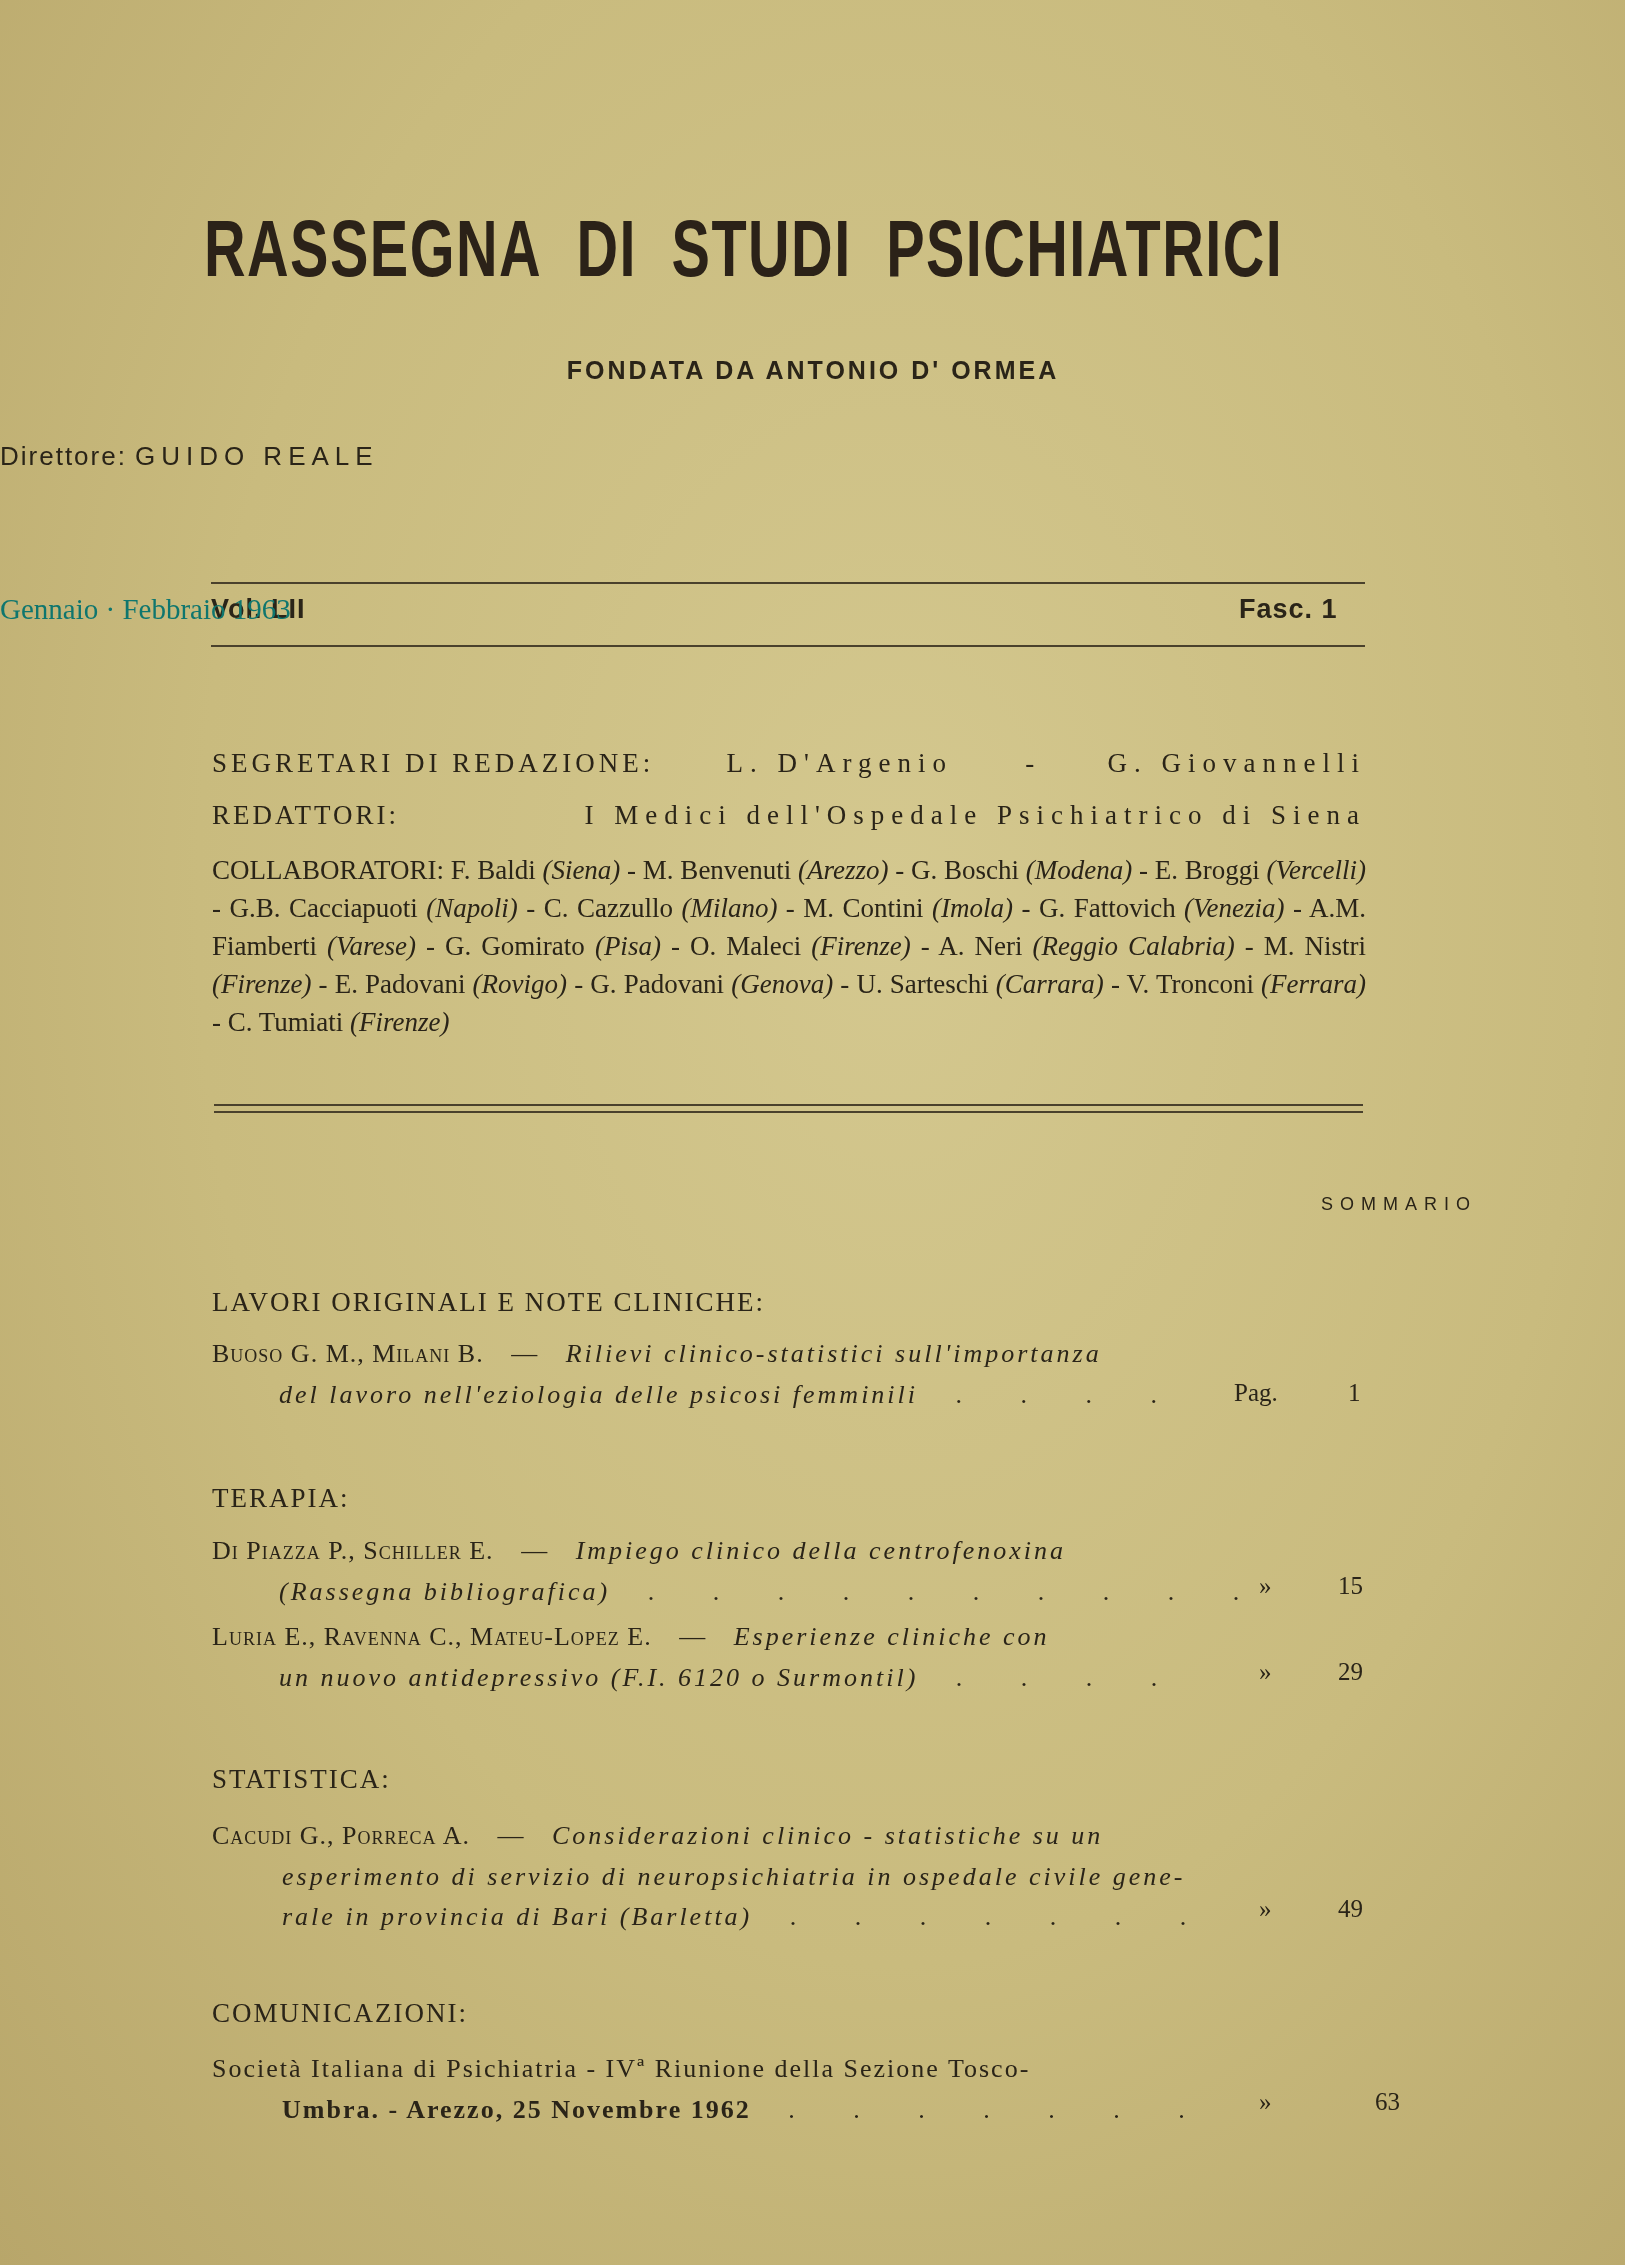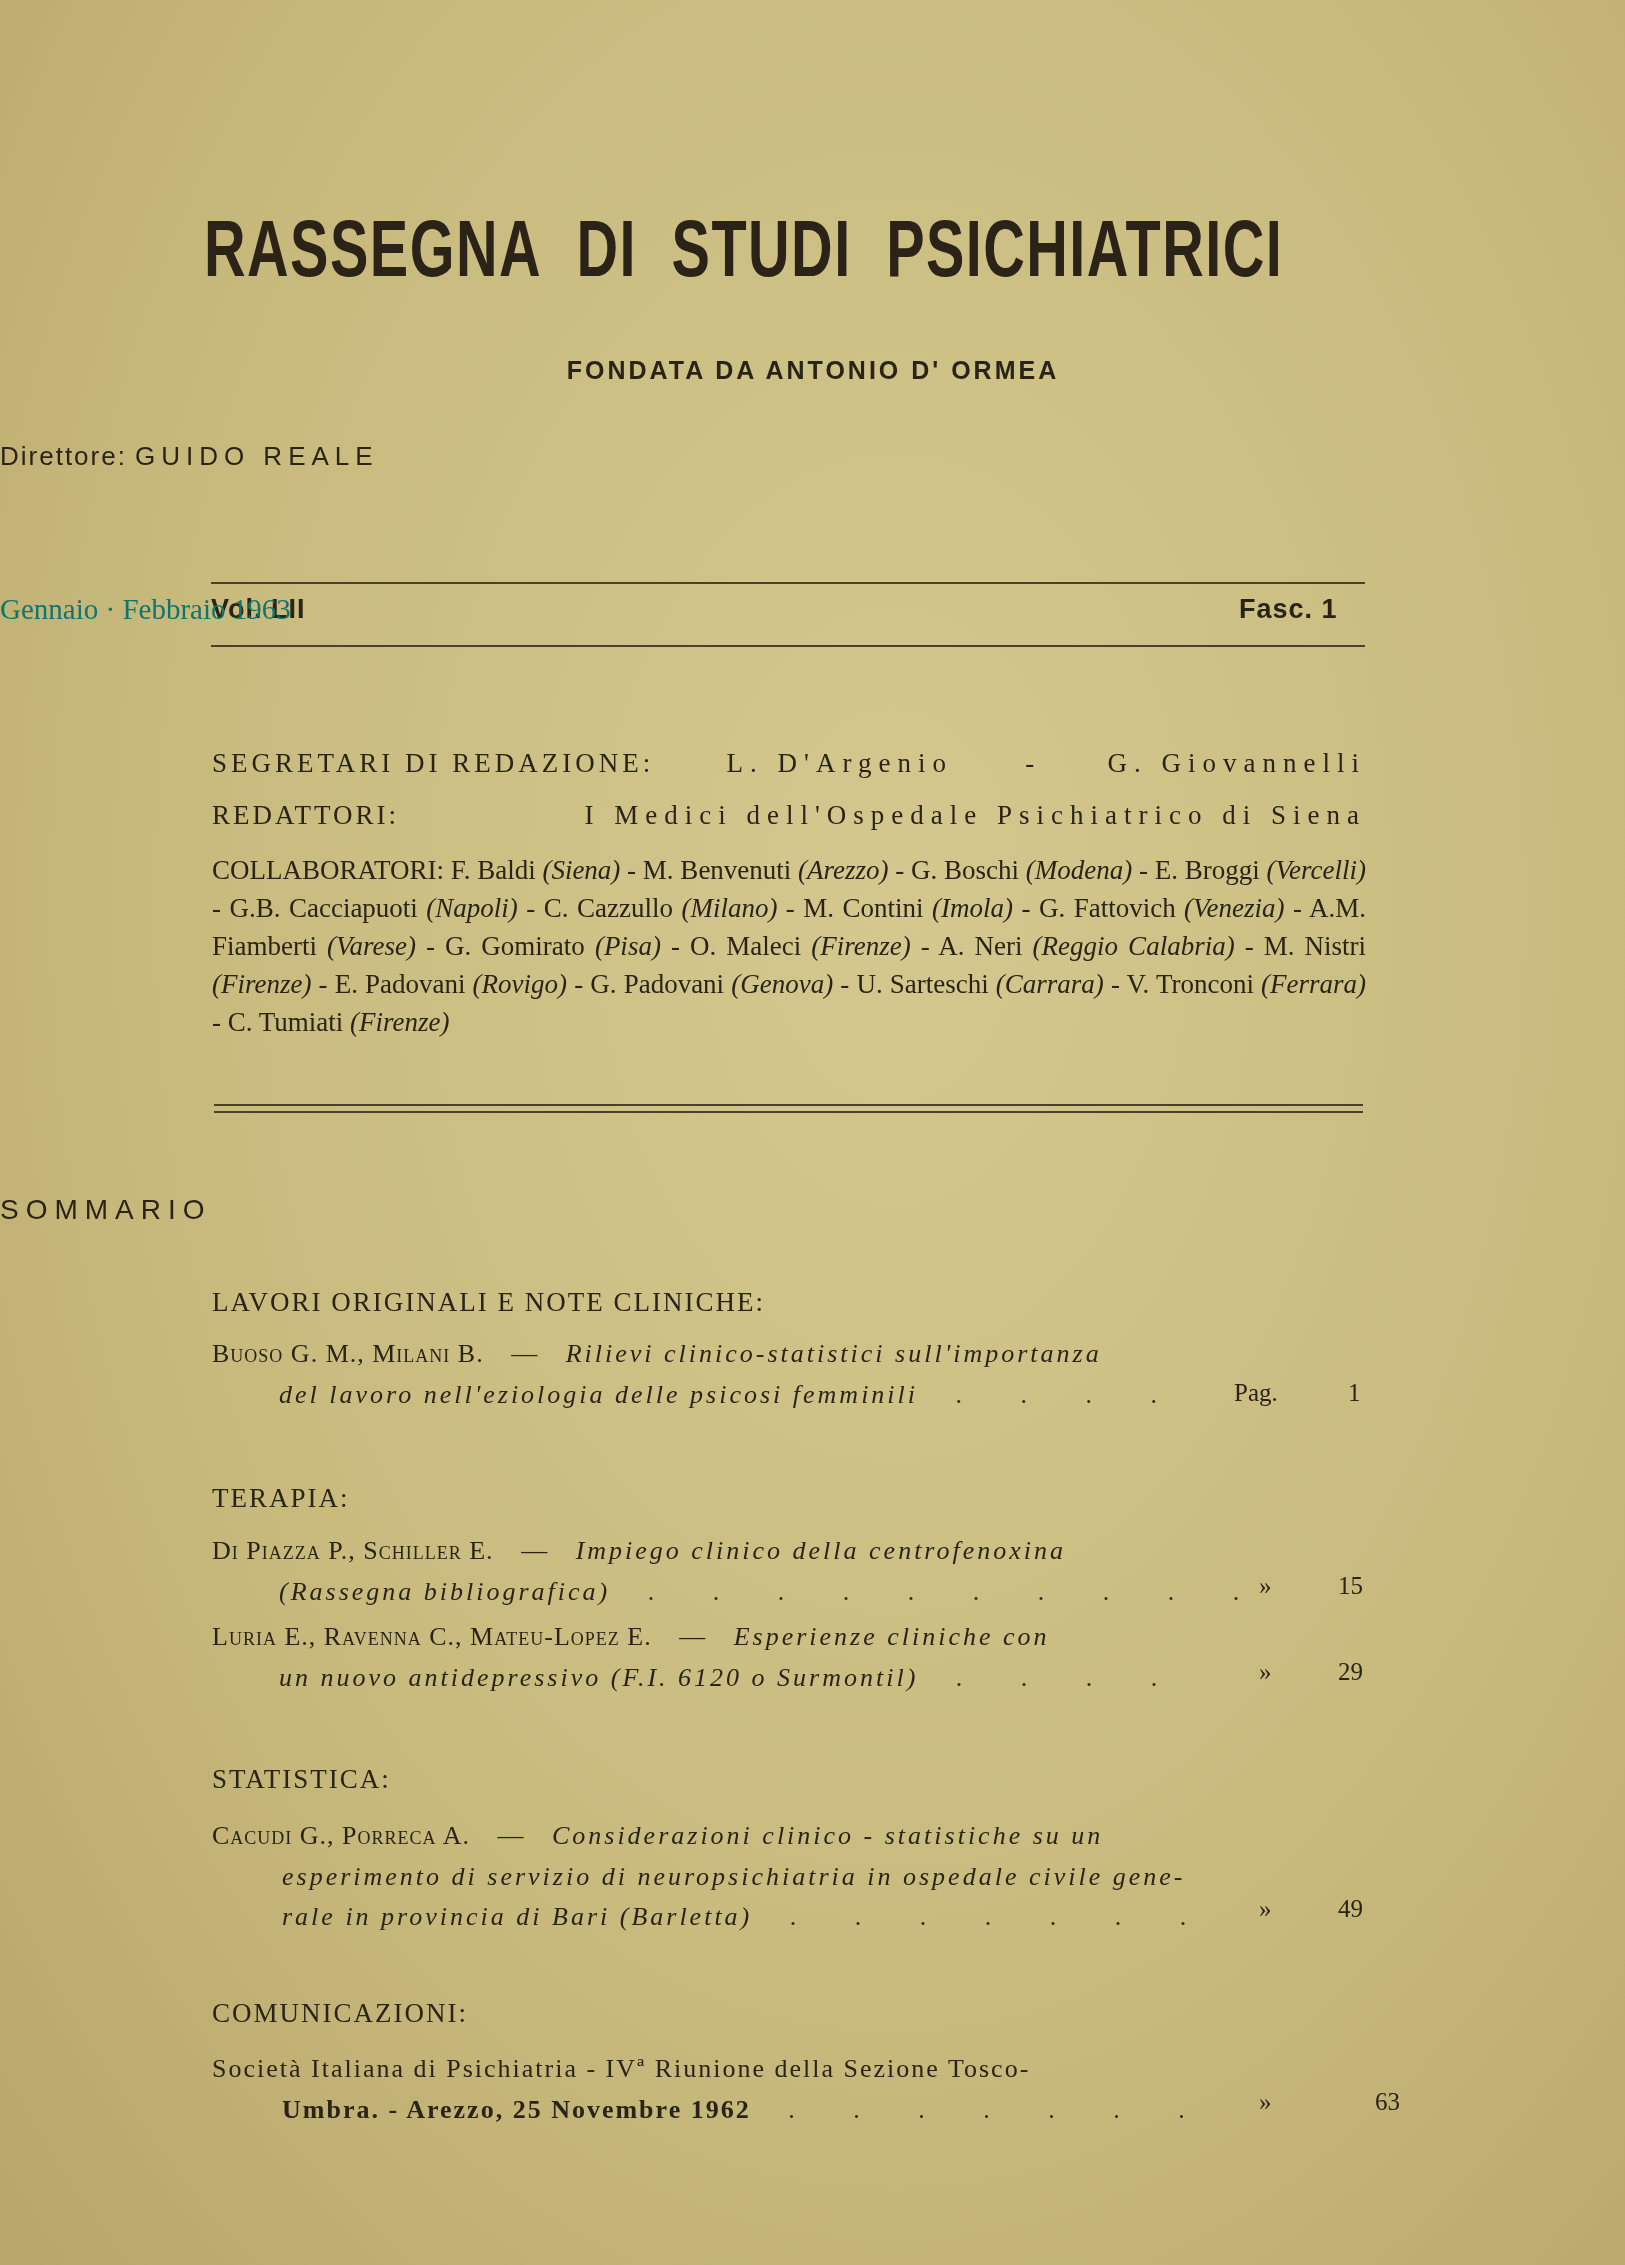--- a/index.html
+++ b/index.html
@@ -35,21 +35,21 @@
   .vol-left { left: 211px; top: 594px; font-family: "Liberation Sans", sans-serif; font-weight: bold; font-size: 27px; letter-spacing: 1px; }
   .vol-center { left: 0; width: 1486px; text-align: left; top: 593px; font-family: "Liberation Serif", serif; font-size: 29px; color: #0f766e; }
   .vol-right { left: 1239px; top: 594px; font-family: "Liberation Sans", sans-serif; font-weight: bold; font-size: 27px; letter-spacing: 1px; }
 
   .serif { font-family: "Liberation Serif", serif; }
   .staff-line { font-size: 27px; letter-spacing: 1px; }
   .spaced { letter-spacing: 7px; }
   .collab { left: 212px; width: 1154px; font-family: "Liberation Serif", serif; font-size: 27px; line-height: 38px; top: 851px; text-align: justify; white-space: normal; }
   .collab i { font-style: italic; }
 
-  .sommario { left: 0; width: 1477px; text-align: left; top: 1194px; font-family: "Liberation Sans", sans-serif; font-size: 28px; letter-spacing: 7px; }
+  .sommario { left: 0; width: 1477px; text-align: right; top: 1194px; font-family: "Liberation Sans", sans-serif; font-size: 18px; letter-spacing: 7px; }
 
   .section-head { left: 212px; font-family: "Liberation Serif", serif; font-size: 27px; letter-spacing: 2px; }
   .entry-line { font-family: "Liberation Serif", serif; font-size: 26px; letter-spacing: 1px; }
   .sc { font-variant: small-caps; }
   .it { font-style: italic; letter-spacing: 3px; }
   .dots { letter-spacing: 26px; }
   .pag { font-family: "Liberation Serif", serif; font-size: 25px; }
 </style>
 </head>
 <body>

